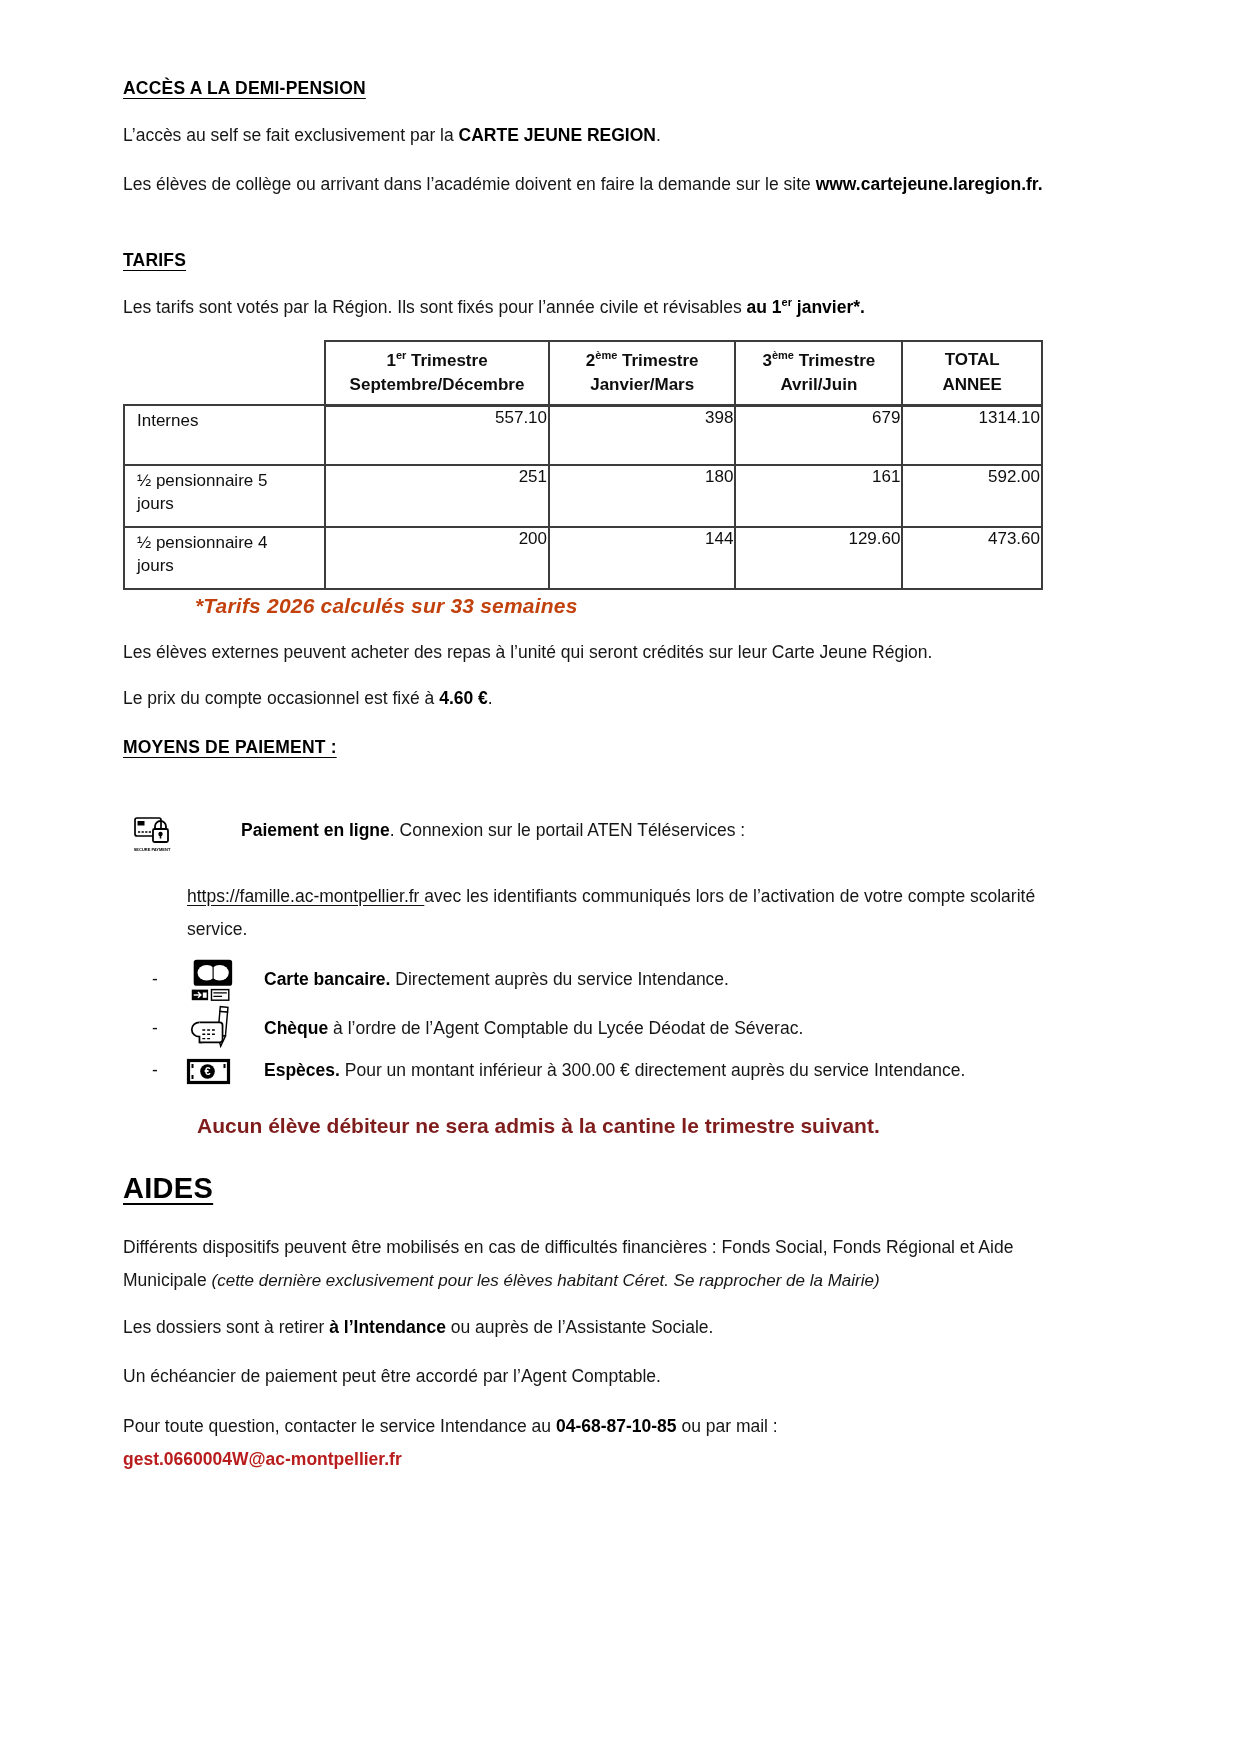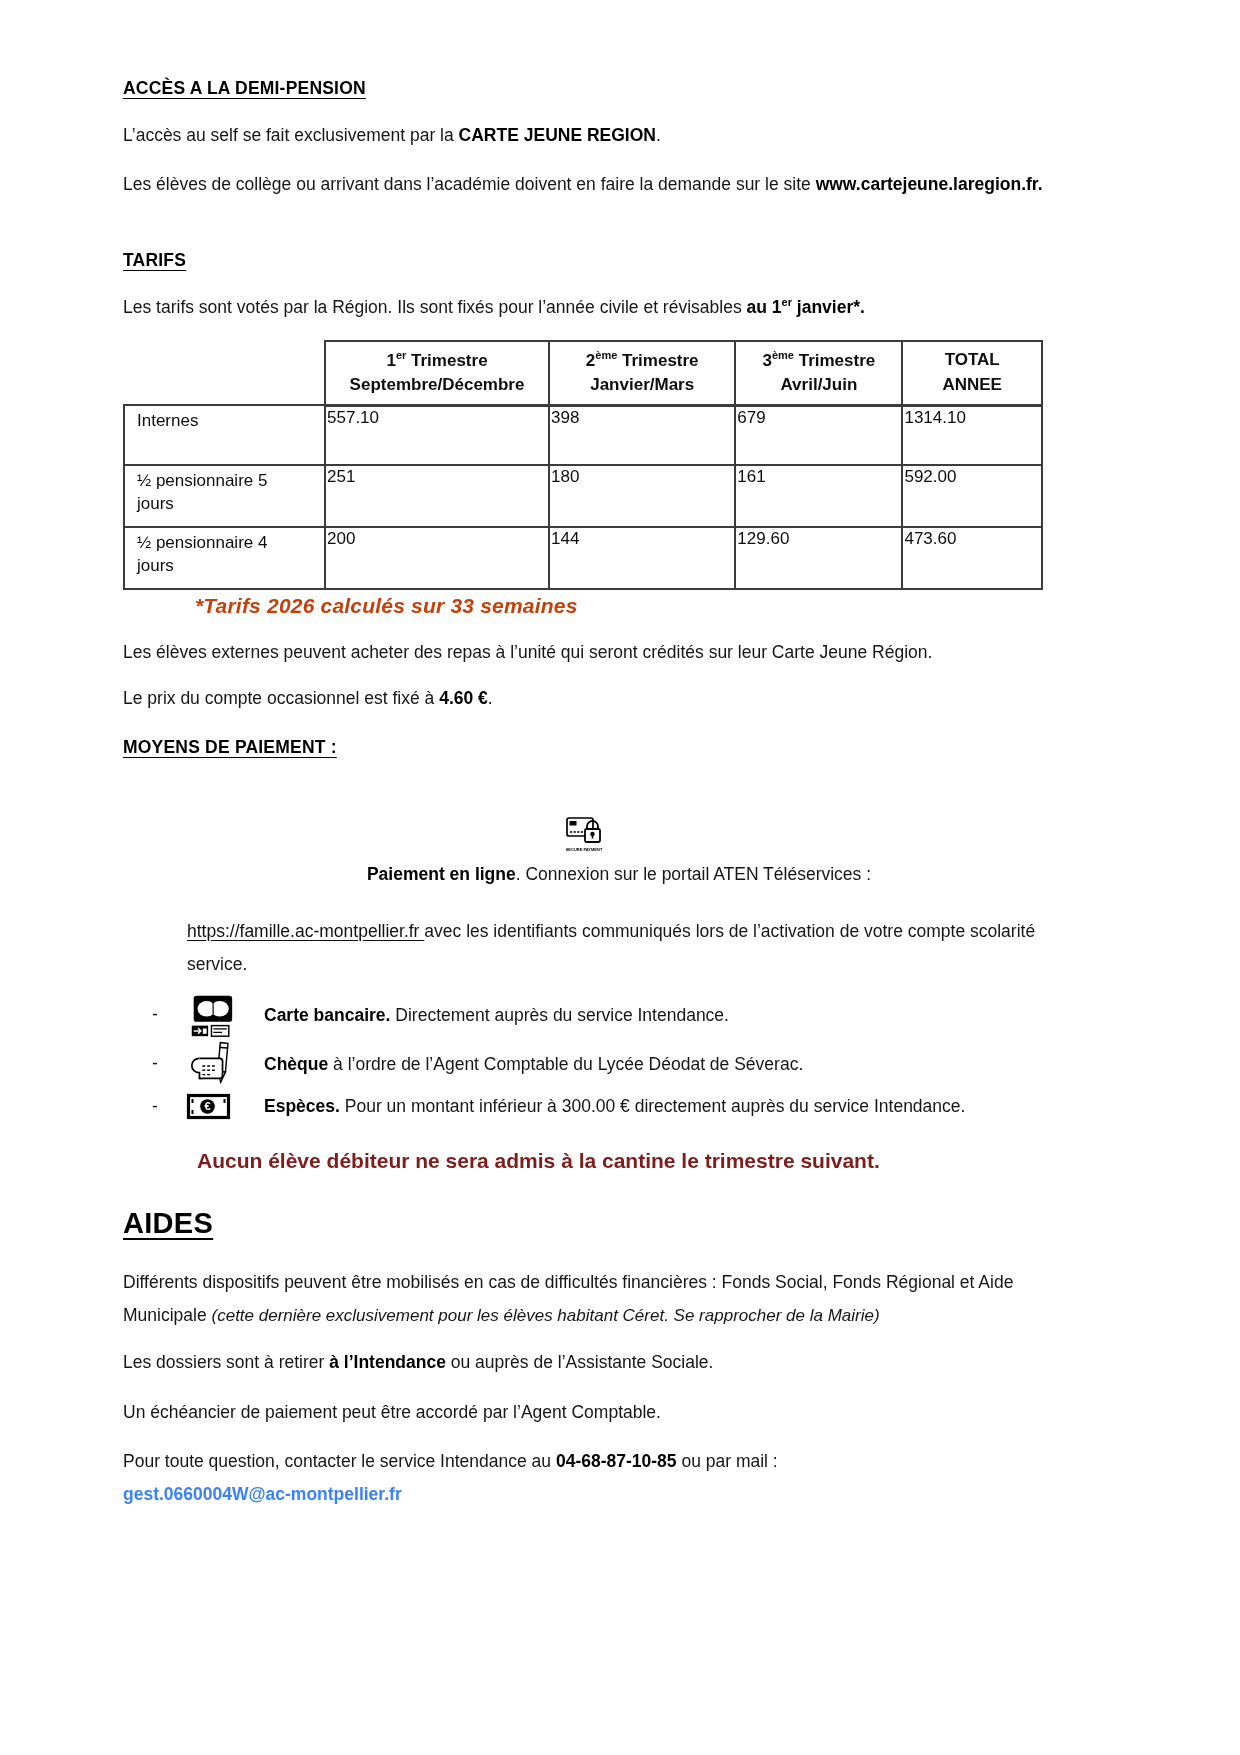--- a/index.html
+++ b/index.html
@@ -28,33 +28,33 @@
     margin:6px 0 4px 0; font-size:17px; color:#0e0e0e;
     table-layout:fixed;
   }
   .tarifs th, .tarifs td { border:2px solid #3c3c3c; }
   .tarifs th.corner { border:none; }
   .tarifs thead th {
     font-weight:bold; text-align:center; vertical-align:middle;
     height:62px; line-height:1.45; padding:0 2px;
     border-bottom:3px solid #3c3c3c;
   }
-  .tarifs td { text-align:left; vertical-align:top; }
+  .tarifs td { text-align:right; vertical-align:top; }
   .tarifs td.label { text-align:left; padding:4px 44px 4px 12px; line-height:1.35; }
   .tarifs tr.r1 td { height:50px; }
   .tarifs tr.r2 td, .tarifs tr.r3 td { height:52px; }
   sup { font-size:11px; }
 
   .note {
     margin:0 0 18px 72px; font-size:21px; font-weight:bold; font-style:italic;
     color:#c2410c; letter-spacing:.2px;
   }
 
   
-  .pay-online { display:flex; align-items:center; margin:0 0 22px 10px;flex-direction:column; }
+  .pay-online { display:flex; align-items:flex-start; margin:0 0 22px 10px; }
   .pay-online .txt { margin:0 0 2px 62px; }
   .pay-link { margin-left:64px; margin-bottom:12px; }
   .link-url { text-decoration:underline; text-underline-offset:3px; color:#111; cursor:pointer; }
 
   .pay-item {
     margin:0 0 2px 64px; text-indent:-35px; font-size:17.5px; line-height:1.9;
   }
   .pay-item .dash { display:inline-block; width:26px; text-indent:0; }
   .pay-item .pi-icon { display:inline-block; vertical-align:middle; text-indent:0; margin:0 28px 0 8px; }
   .pay-item.tall { margin-bottom:0; }
@@ -63,21 +63,21 @@
     margin:26px 0 34px 74px; font-size:21px; font-weight:bold; color:#7f1d1d;
   }
 
   
   .h-aides {
     font-size:29px; font-weight:bold; color:#000;
     text-decoration:underline; text-underline-offset:5px;
     margin:0 0 26px 0; letter-spacing:.3px;
   }
   .aides-italic { font-style:italic; font-size:17px; }
-  .email-line { display:block; font-weight:bold; color:#3b82f6; }
+  .email-line { display:block; font-weight:bold; color:#b91c1c; }
 
   svg { display:block; }
   .icon-caption { font-family:"Liberation Sans", sans-serif; }
 </style>
 </head>
 <body>
 
 <div class="page">
 
   <div class="h-small">ACCÈS A LA DEMI-PENSION</div>

